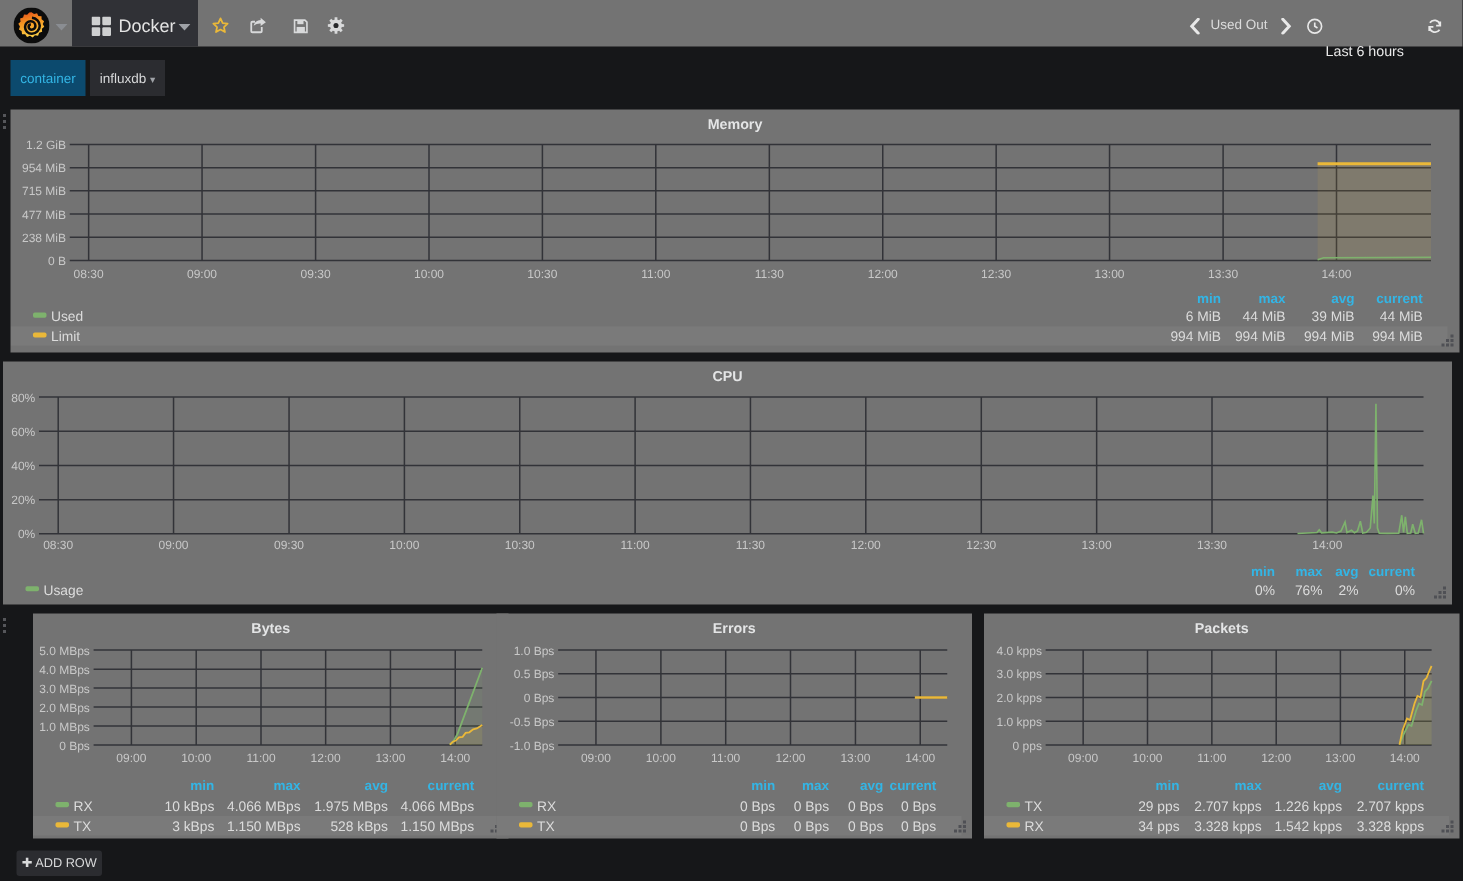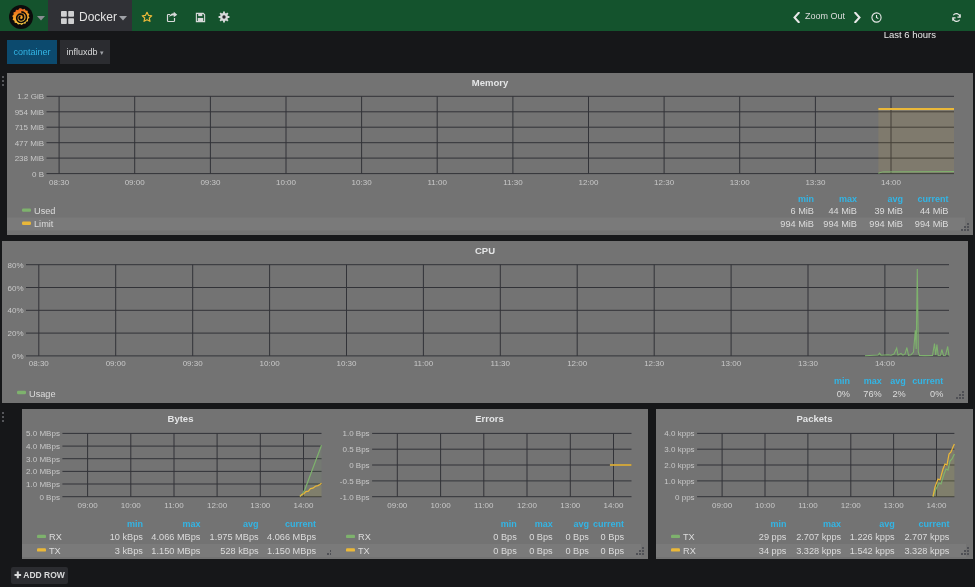--- a/index.html
+++ b/index.html
@@ -2,21 +2,21 @@
 <html><head><meta charset="utf-8">
 <style>
 * { margin:0; padding:0; box-sizing:border-box; }
 html,body { width:975px; height:587px; background:#161719; overflow:hidden;
   font-family: "Liberation Sans", sans-serif; }
 .abs { position:absolute; }
 .panel { position:absolute; background:#737373; }
 </style></head>
 <body>
 
-<div class="abs" style="left:0;top:0;width:975px;height:31px;background:#14532d">
+<div class="abs" style="left:0;top:0;width:975px;height:31px;background:#737373">
   <svg width="24" height="24" viewBox="0 0 24 24" style="position:absolute;left:9px;top:5px">
 <circle cx="12" cy="12" r="12" fill="#0c0c0c"></circle>
 <defs>
         <linearGradient id="lg" x1="0" y1="0" x2="0.25" y2="1">
 <stop offset="0%" stop-color="#e1491c"></stop>
           <stop offset="45%" stop-color="#f59420"></stop>
           <stop offset="100%" stop-color="#fbcb43"></stop>
 </linearGradient>
       </defs>
 <path d="M12 3.2 l1.7 1.2 2-0.6 0.9 1.8 2.1 0.2 0 2.1 1.7 1.2 -0.9 1.9 1 1.8 -1.6 1.3 0.2 2.1 -2 0.6 -0.7 2 -2.1-0.3 -1.5 1.5 -1.8-1.1 -2 0.7 -1.2-1.7 -2.1-0.1 -0.3-2.1 -1.8-1 0.7-2 -1.1-1.8 1.5-1.4 -0.3-2.1 2-0.7 0.6-2 2.1 0.2 1.4-1.6 z" fill="url(#lg)"></path>
@@ -48,21 +48,21 @@
 <rect x="7" y="3" width="9" height="6" fill="#d8d9da"></rect>
 <rect x="6" y="13" width="12" height="8" fill="#d8d9da"></rect>
 </svg>
     <svg width="12" height="12" viewBox="0 0 24 24" style="position:absolute;left:218px;top:11px">
 <path d="M19.77 10.10 L22.85 10.19 L22.85 13.81 L19.77 13.90 L18.84 16.16 L20.95 18.40 L18.40 20.95 L16.16 18.84 L13.90 19.77 L13.81 22.85 L10.19 22.85 L10.10 19.77 L7.84 18.84 L5.60 20.95 L3.05 18.40 L5.16 16.16 L4.23 13.90 L1.15 13.81 L1.15 10.19 L4.23 10.10 L5.16 7.84 L3.05 5.60 L5.60 3.05 L7.84 5.16 L10.10 4.23 L10.19 1.15 L13.81 1.15 L13.90 4.23 L16.16 5.16 L18.40 3.05 L20.95 5.60 L18.84 7.84 Z" fill="#d8d9da"></path>
 <circle cx="12" cy="12" r="3.4" fill="#27282b"></circle>
 </svg>
   <svg width="7" height="11" viewBox="0 0 7 11" style="position:absolute;left:793px;top:12px">
       <path d="M5.8 0.8 L1.5 5.5 L5.8 10.2" stroke="#e8e8e8" stroke-width="2" fill="none" stroke-linecap="round"></path>
     </svg>
-  <div class="abs" style="right:130px;top:1px;height:31px;line-height:31px;font-size:9px;color:#dcdcdc">Zoom Out</div>
+  <div class="abs" style="right:130px;top:1px;height:31px;line-height:31px;font-size:9px;color:#dcdcdc">Used Out</div>
   <svg width="7" height="11" viewBox="0 0 7 11" style="position:absolute;left:854px;top:12px">
       <path d="M1.2 0.8 L5.5 5.5 L1.2 10.2" stroke="#e8e8e8" stroke-width="2" fill="none" stroke-linecap="round"></path>
     </svg>
   <svg width="11" height="11" viewBox="0 0 24 24" style="position:absolute;left:871px;top:12px">
 <circle cx="12" cy="12" r="10" fill="none" stroke="#e8e8e8" stroke-width="2.4"></circle>
 <path d="M12 6.5V12l4 2.5" fill="none" stroke="#e8e8e8" stroke-width="2.4"></path>
 </svg>
   <div class="abs" style="right:39px;top:19px;height:31px;line-height:31px;font-size:9.5px;color:#e8e8e8">Last 6 hours</div>
   <svg width="11" height="11" viewBox="0 0 24 24" style="position:absolute;left:951px;top:12px">
 <path d="M20 5v6h-6" fill="none" stroke="#e8e8e8" stroke-width="2.6"></path>
@@ -364,12 +364,12 @@
       <text x="293.4" y="144.9" text-anchor="end" font-family="&quot;Liberation Sans&quot;, sans-serif" font-size="9.2" fill="#dcdcdc">3.328 kpps</text>
       <rect x="311" y="138" width="2" height="2" fill="#4f5055"></rect>
       <rect x="308" y="141" width="2" height="2" fill="#4f5055"></rect>
       <rect x="311" y="141" width="2" height="2" fill="#4f5055"></rect>
       <rect x="305" y="144" width="2" height="2" fill="#4f5055"></rect>
       <rect x="308" y="144" width="2" height="2" fill="#4f5055"></rect>
       <rect x="311" y="144" width="2" height="2" fill="#4f5055"></rect>
     </svg>
   </div>
 
-<div class="abs" style="left:11px;top:567px;width:57px;height:17px;background:#2b2c30;border-radius:2px;color:#d8d9da;font-size:8.5px;font-weight:bold;line-height:17px;text-align:center">✚ ADD ROW</div>
+<div class="abs" style="left:11px;top:567px;width:57px;height:17px;background:#2b2c30;border-radius:2px;color:#d8d9da;font-size:8.5px;font-weight:normal;line-height:17px;text-align:center">✚ ADD ROW</div>
 </body></html>

